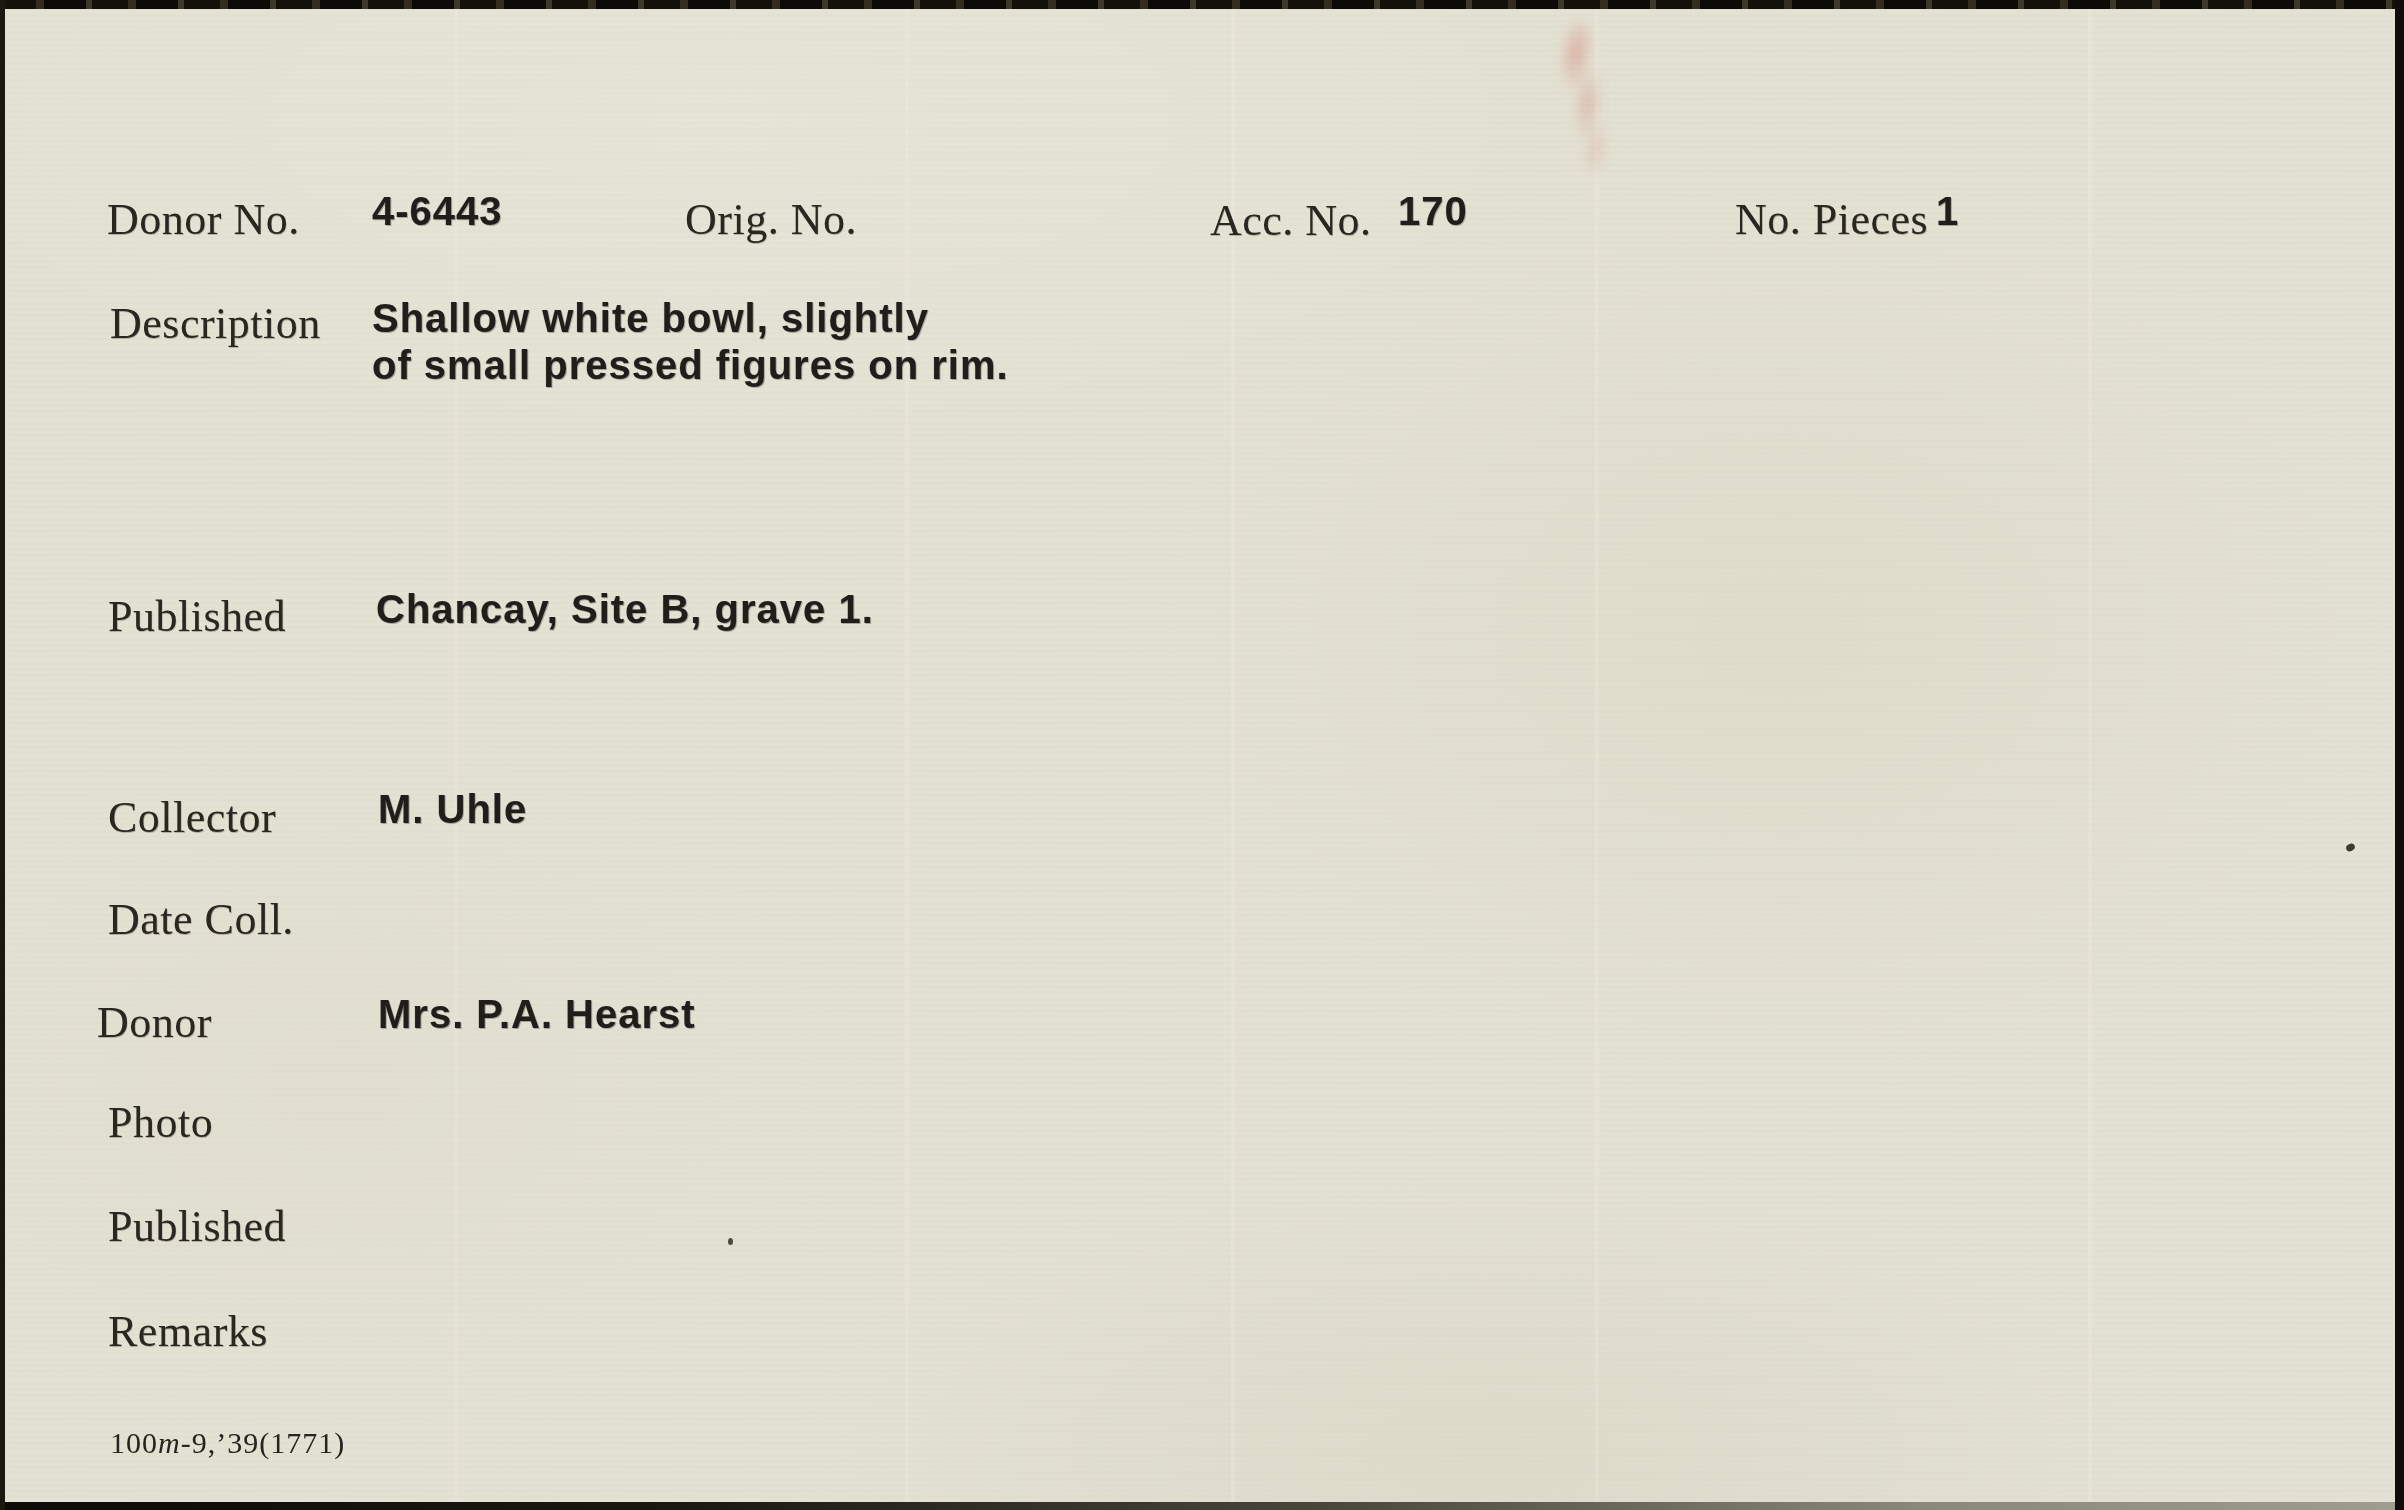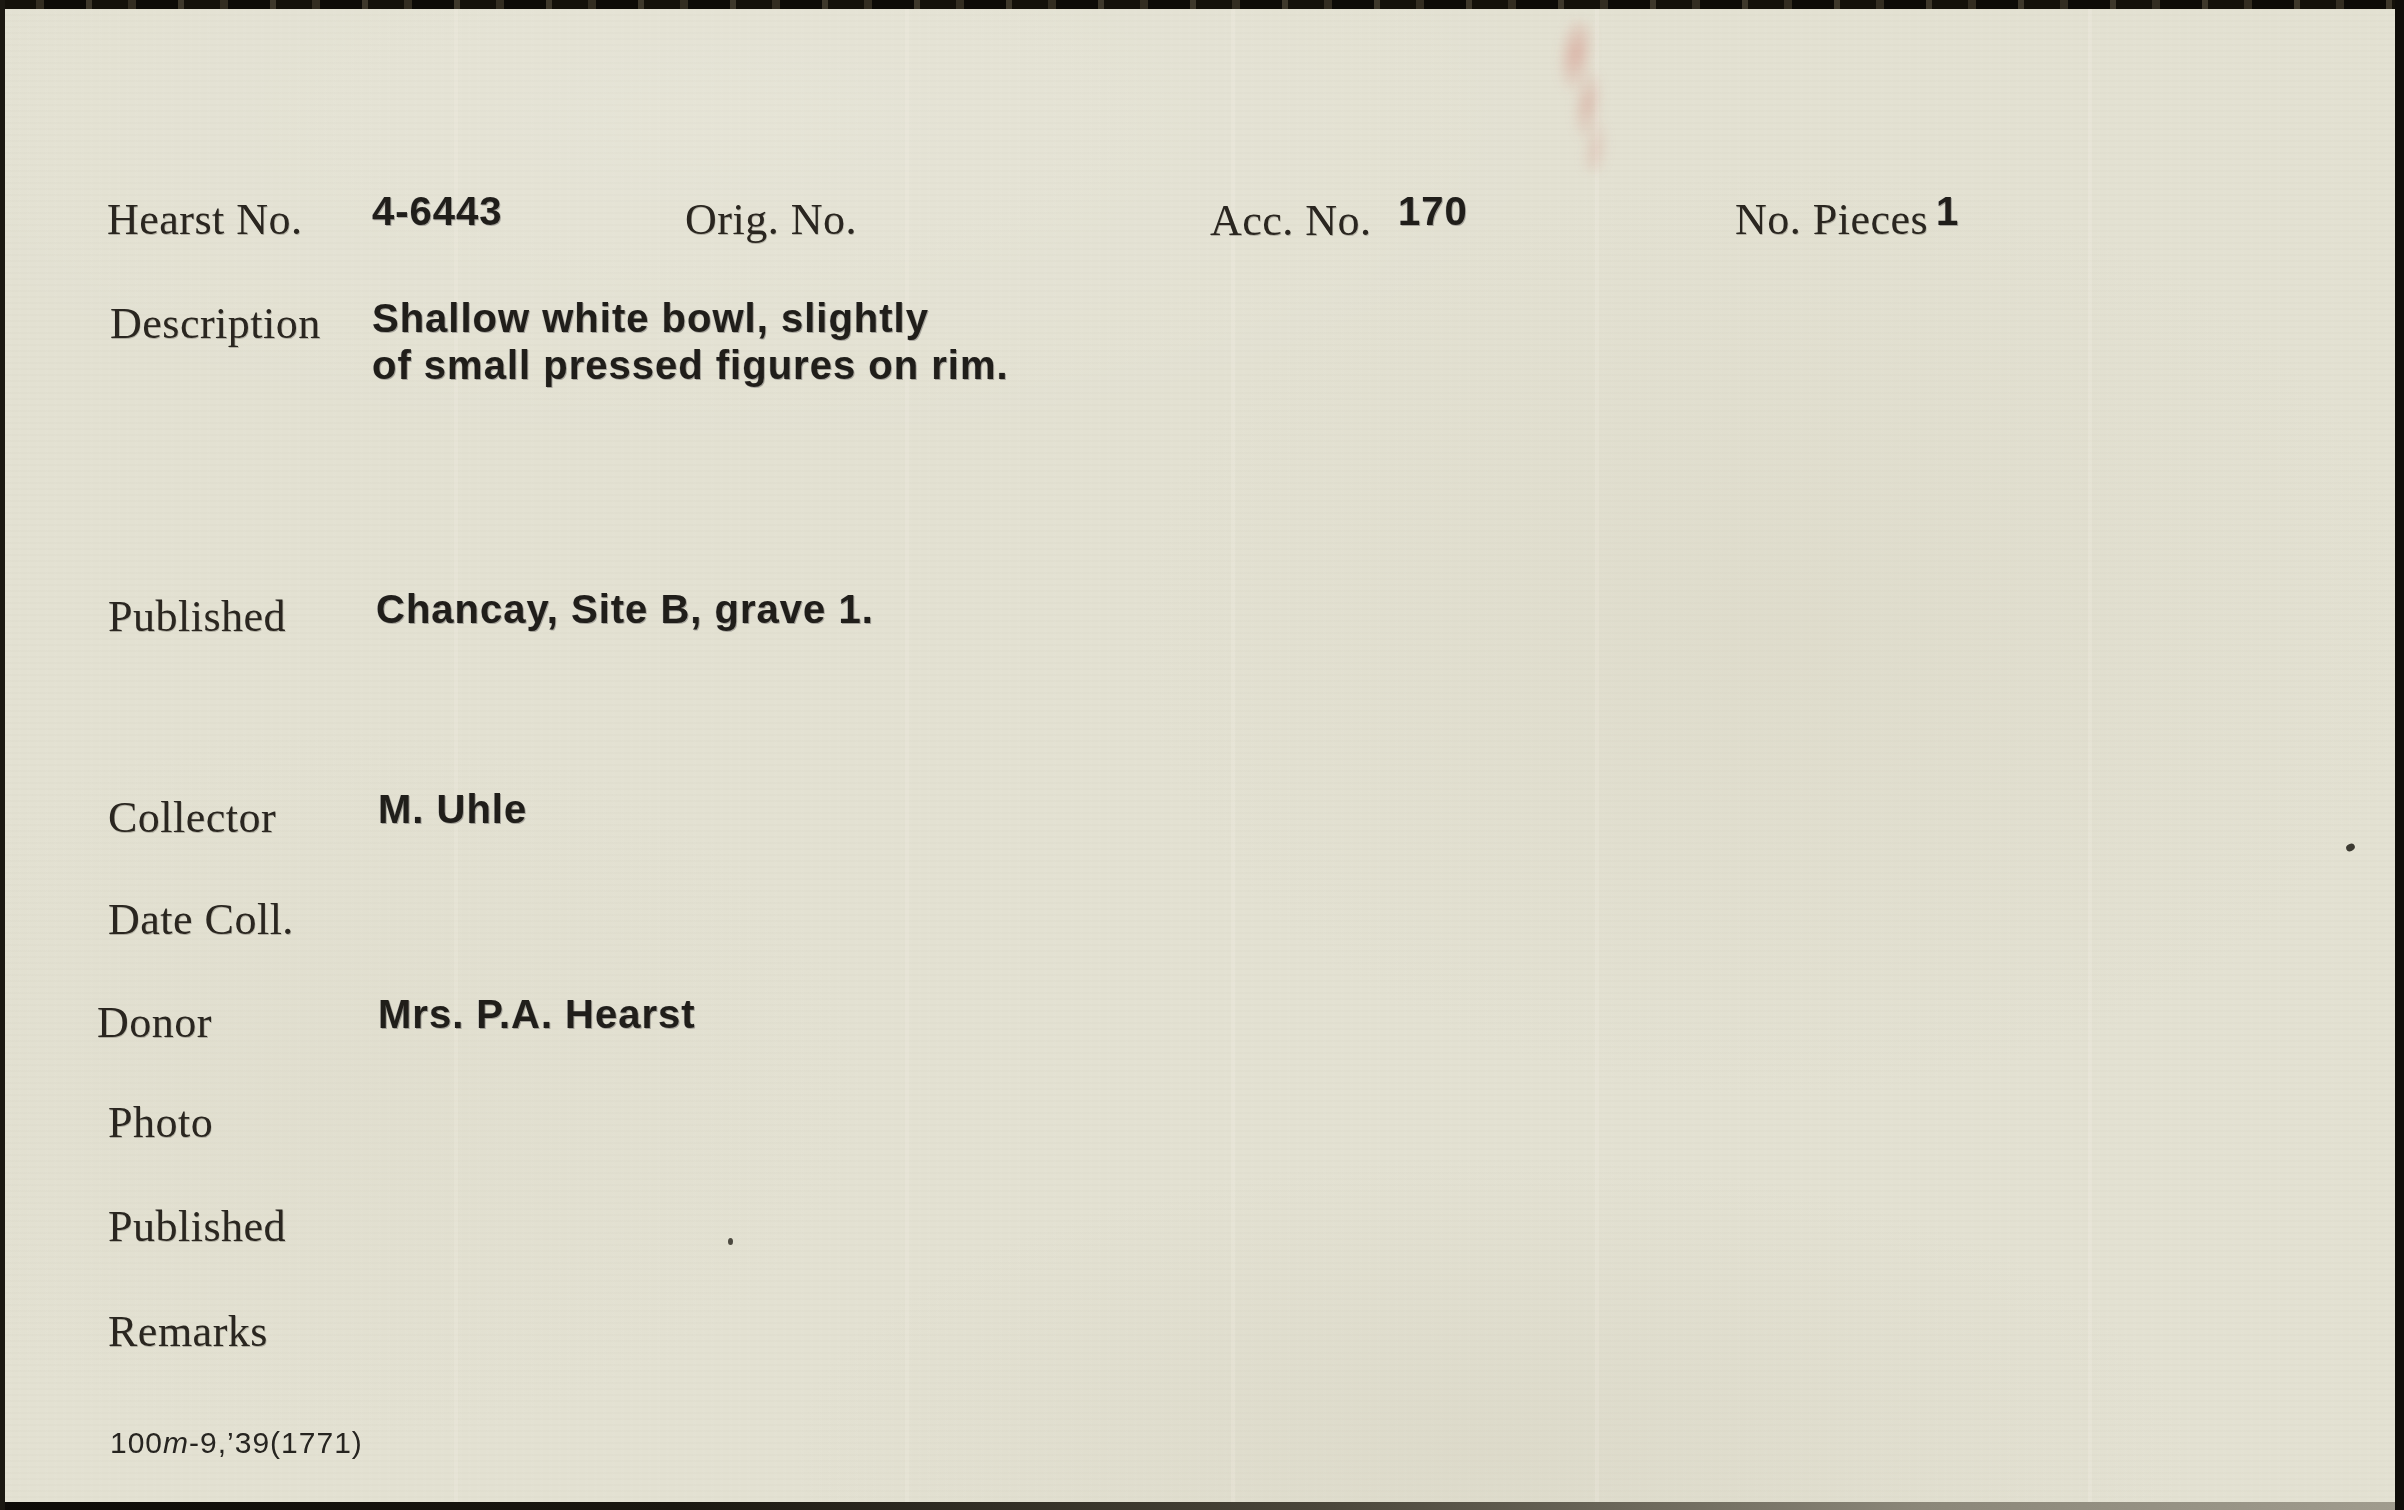--- a/index.html
+++ b/index.html
@@ -40,21 +40,21 @@
   
   .plabel{position:absolute;z-index:3;font-family:"Liberation Serif",serif;font-size:44px;
     line-height:1;color:#2a2620;white-space:nowrap;letter-spacing:.5px;
     text-shadow:.6px .6px 0 rgba(30,26,20,0.25);}
   
   .typed{position:absolute;z-index:3;font-family:Liberation Sans, sans-serif;
     font-weight:bold;font-size:40px;line-height:1;letter-spacing:1px;color:#201e1a;white-space:nowrap;
     text-shadow:1px 1px 0 rgba(25,24,30,0.30), -.5px 0 0 rgba(40,40,80,0.15);}
   .desc{line-height:47px;margin-top:7px;}
   .desc div{line-height:47px;}
-  .printcode{position:absolute;z-index:3;font-family:Liberation Sans, sans-serif;font-size:30px;
+  .printcode{position:absolute;z-index:3;font-family:Liberation Serif, serif;font-size:30px;
     line-height:1;color:#262420;white-space:nowrap;letter-spacing:1px;}
   .printcode .ital{font-style:italic;}
 </style>
 </head>
 <body>
 
 <div class="card">
 
   <div class="edge edge-top"></div>
   <div class="edge edge-bottom"></div>
@@ -62,21 +62,21 @@
   <div class="edge edge-right"></div>
   <div class="streak" style="left:454px"></div>
   <div class="streak" style="left:905px"></div>
   <div class="streak" style="left:1231px"></div>
   <div class="streak" style="left:1595px"></div>
   <div class="streak" style="left:2088px"></div>
   <div class="smudge"></div>
   <div class="speck speck-a"></div>
   <div class="speck speck-b"></div>
 
-  <span class="plabel" style="left:107px;top:198px">Hearst No.</span>
+  <span class="plabel" style="left:107px;top:198px">Donor No.</span>
   <span class="typed" style="left:372px;top:191px">4-6443</span>
   <span class="plabel" style="left:685px;top:198px">Orig. No.</span>
   <span class="plabel" style="left:1210px;top:199px">Acc. No.</span>
   <span class="typed" style="left:1398px;top:191px">170</span>
   <span class="plabel" style="left:1735px;top:198px">No. Pieces</span>
   <span class="typed" style="left:1936px;top:191px">1</span>
 
   <span class="plabel" style="left:110px;top:302px">Description</span>
   <div class="typed desc" style="left:372px;top:288px">
     <div>Shallow white bowl, slightly</div>

